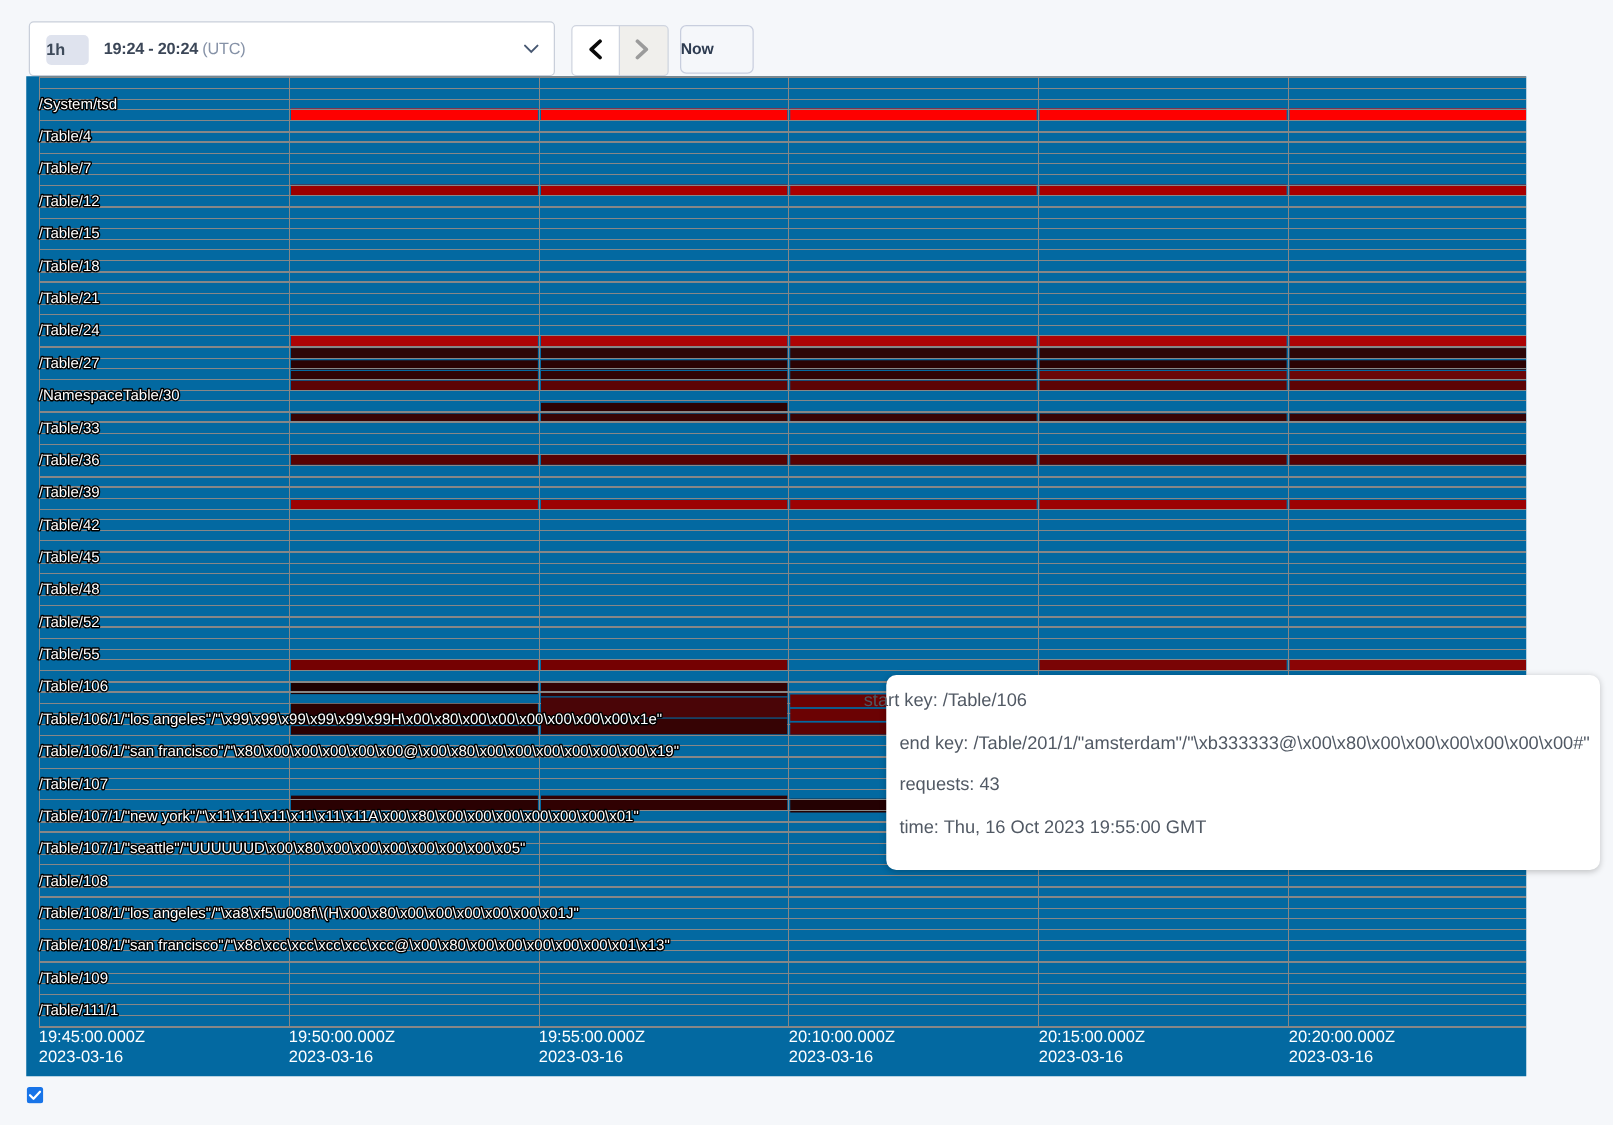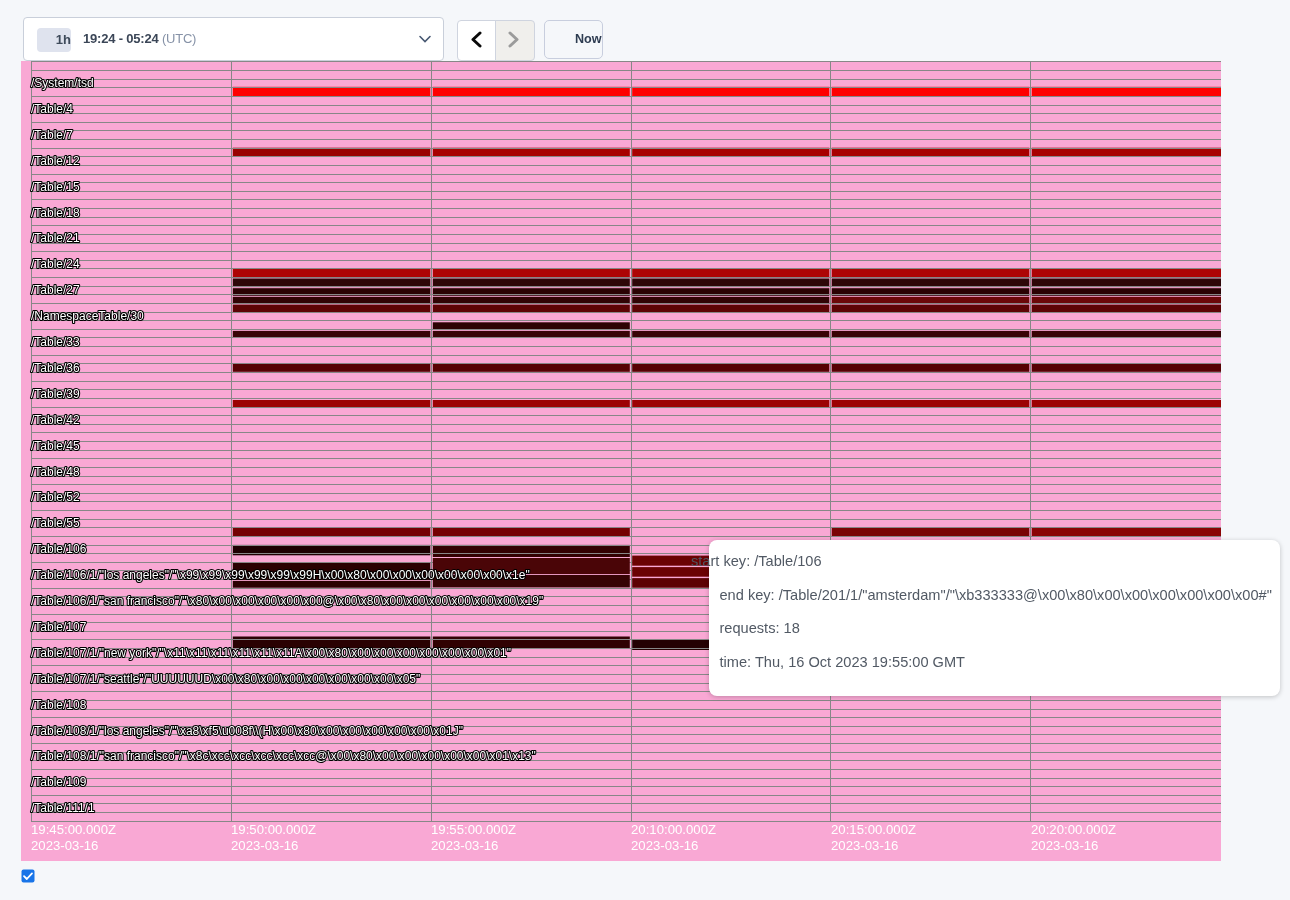--- a/index.html
+++ b/index.html
@@ -1,37 +1,37 @@
 <!DOCTYPE html>
 <html><head><meta charset="utf-8"><style>
 html,body{margin:0;padding:0;width:1290px;height:900px;background:#f5f7fa;font-family:"Liberation Sans",sans-serif;overflow:hidden;-webkit-font-smoothing:antialiased}
 body{filter:blur(0px)}
 .abs{position:absolute}
 </style></head>
 <body>
 
 <div class="abs" style="left:22.5px;top:16.5px;width:419px;height:42px;background:#fff;border:1px solid #c9cfda;border-radius:4px"></div>
-<div class="abs" style="left:37px;top:27.5px;width:34px;height:24px;background:#dfe3ee;border-radius:4px;font-size:13px;font-weight:bold;color:rgba(60,72,88,0.99);text-align:right;line-height:24px">1h</div>
-<div class="abs" style="left:83px;top:16.5px;height:44px;line-height:44px;font-size:13px;letter-spacing:-0.2px;color:rgba(57,68,85,0.99)"><b>19:24 - 05:24</b> <span style="color:rgba(133,145,166,0.99)">(UTC)</span></div>
+<div class="abs" style="left:37px;top:27.5px;width:34px;height:24px;background:#dfe3ee;border-radius:4px;font-size:13px;font-weight:bold;color:rgba(60,72,88,0.99);text-align:left;line-height:24px">1h</div>
+<div class="abs" style="left:83px;top:16.5px;height:44px;line-height:44px;font-size:13px;letter-spacing:-0.2px;color:rgba(57,68,85,0.99)"><b>19:24 - 20:24</b> <span style="color:rgba(133,145,166,0.99)">(UTC)</span></div>
 <svg class="abs" style="left:418px;top:34px" width="14" height="10" viewBox="0 0 14 10">
     <path d="M2 2.5 L7 7.5 L12 2.5" stroke="#475872" stroke-width="1.6" fill="none" stroke-linecap="round"></path>
   </svg>
 
 <div class="abs" style="left:457px;top:19.5px;width:38px;height:39px;background:#fff;border:1px solid #cfd4df;border-radius:4px 0 0 4px"></div>
 <div class="abs" style="left:494.5px;top:19.5px;width:38px;height:39px;background:#f0efec;border:1px solid #cfd4df;border-radius:0 4px 4px 0"></div>
 <svg class="abs" style="left:469px;top:31px" width="14" height="17" viewBox="0 0 14 17">
     <path d="M11 2 L4 8.5 L11 15" stroke="#0a0a0a" stroke-width="3" fill="none" stroke-linecap="round" stroke-linejoin="round"></path>
   </svg>
 <svg class="abs" style="left:507px;top:31px" width="14" height="17" viewBox="0 0 14 17">
     <path d="M3 2 L10 8.5 L3 15" stroke="#9b9b9b" stroke-width="3" fill="none" stroke-linecap="round" stroke-linejoin="round"></path>
   </svg>
 
-<div class="abs" style="left:543.5px;top:20px;width:57px;height:37px;border:1px solid #c8cede;border-radius:5px;font-size:12.6px;font-weight:bold;color:rgba(44,58,79,0.99);text-align:right;line-height:37px">Now</div>
+<div class="abs" style="left:543.5px;top:20px;width:57px;height:37px;border:1px solid #c8cede;border-radius:5px;font-size:12.6px;font-weight:bold;color:rgba(44,58,79,0.99);text-align:left;line-height:37px">Now</div>
 
-<div class="abs" style="left:21px;top:61px;width:1200px;height:800px;background:#f9a8d4">
+<div class="abs" style="left:21px;top:61px;width:1200px;height:800px;background:#0369a1">
 <svg width="1200" height="800" style="position:absolute;left:0;top:0">
 <rect x="211.8" y="25.8" width="197.5" height="9.5" fill="#fe0000"></rect>
 <rect x="411.8" y="25.8" width="197.0" height="9.5" fill="#fe0000"></rect>
 <rect x="611.2" y="25.8" width="197.1" height="9.5" fill="#fe0000"></rect>
 <rect x="810.7" y="25.8" width="197.6" height="9.5" fill="#fe0000"></rect>
 <rect x="1010.7" y="25.8" width="189.3" height="9.5" fill="#fe0000"></rect>
 <rect x="211.8" y="86.7" width="197.5" height="8.5" fill="#9a0000"></rect>
 <rect x="411.8" y="86.7" width="197.0" height="8.5" fill="#a80000"></rect>
 <rect x="611.2" y="86.7" width="197.1" height="8.5" fill="#a80000"></rect>
 <rect x="810.7" y="86.7" width="197.6" height="8.5" fill="#a80000"></rect>
@@ -139,20 +139,20 @@
 <text x="810" y="788.5">2023-03-16</text>
 <text x="1010" y="772.5">20:20:00.000Z</text>
 <text x="1010" y="788.5">2023-03-16</text>
 </g>
 </svg>
 </div>
 
 <div class="abs" style="left:708.5px;top:540px;width:571px;height:156px;background:#fff;border-radius:8px;box-shadow:0 1px 5px rgba(0,0,0,0.22)"></div>
 <div class="abs" style="left:691px;top:553px;font-size:14.6px;color:rgba(79,87,98,0.99);white-space:nowrap">start key: /Table/106</div>
 <div class="abs" style="left:719.5px;top:586.5px;font-size:14.6px;color:rgba(79,87,98,0.99);white-space:nowrap">end key: /Table/201/1/"amsterdam"/"\xb333333@\x00\x80\x00\x00\x00\x00\x00\x00#"</div>
-<div class="abs" style="left:719.5px;top:620px;font-size:14.6px;color:rgba(79,87,98,0.99);white-space:nowrap">requests: 18</div>
+<div class="abs" style="left:719.5px;top:620px;font-size:14.6px;color:rgba(79,87,98,0.99);white-space:nowrap">requests: 43</div>
 <div class="abs" style="left:719.5px;top:653.5px;font-size:14.6px;color:rgba(79,87,98,0.99);white-space:nowrap">time: Thu, 16 Oct 2023 19:55:00 GMT</div>
 
 <svg class="abs" style="left:21px;top:868.5px" width="14" height="14" viewBox="0 0 14 14">
     <rect x="0.5" y="0.5" width="13" height="13" rx="2" fill="#1874e8"></rect>
     <path d="M3 7.2 L5.8 10 L11 4.4" stroke="#fff" stroke-width="1.8" fill="none" stroke-linecap="round" stroke-linejoin="round"></path>
   </svg>
 <div class="abs" style="left:36.5px;top:903px;font-size:13.4px;color:rgba(58,67,82,0.99)">Show span boundaries</div>
 
 </body></html>

